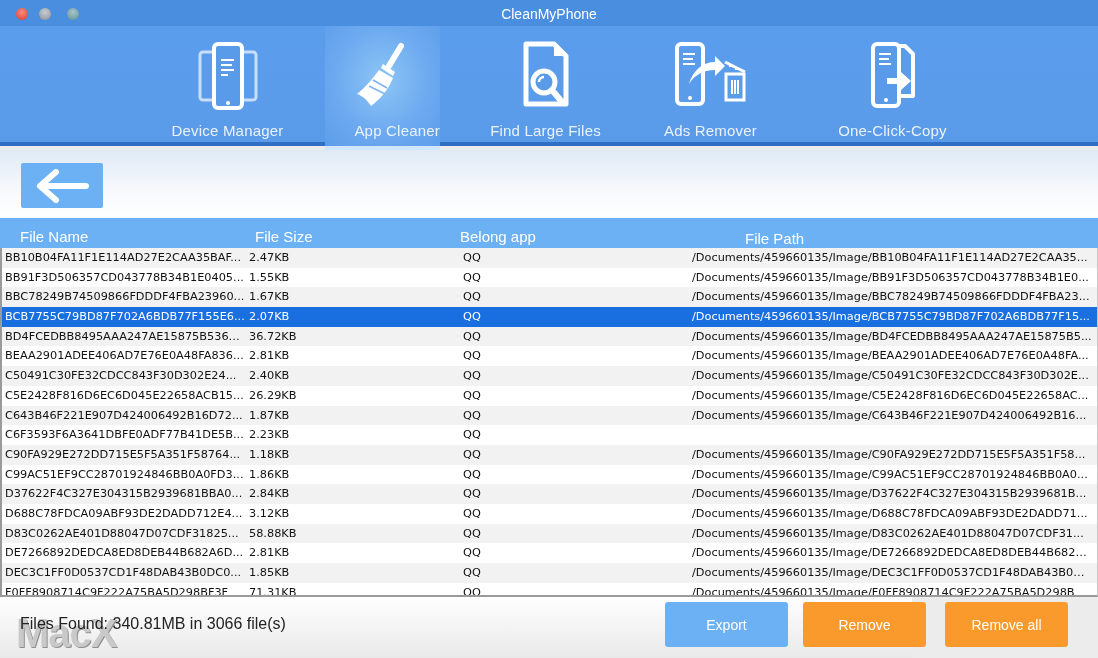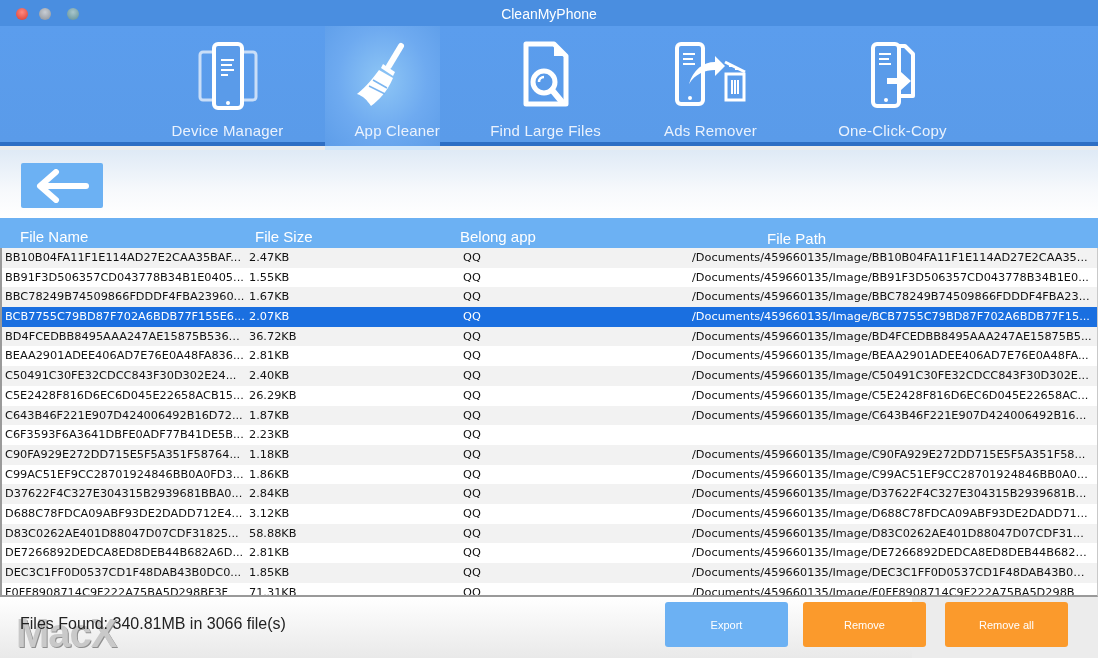--- a/index.html
+++ b/index.html
@@ -74,21 +74,21 @@
     position: absolute; left: 0; top: 597px; width: 912px; height: 61px;
     background: linear-gradient(#ffffff, #e9e9e9);
   }
   .status { position: absolute; left: 20px; top: 18px; font-size: 16px; color: #222; z-index: 2; }
   .watermark {
     position: absolute; left: 16px; top: 14px; font-size: 40px; font-weight: bold; color: #c9c9c9;
     letter-spacing: -1px; text-shadow: 1px 1px 0 #8f8f8f; z-index: 1; font-family: "Liberation Sans", sans-serif;
   }
   .btn {
     position: absolute; top: 5px; width: 123px; height: 45px; border-radius: 3px; border: none;
-    font-family: "Liberation Sans", sans-serif; font-size: 11px; color: #fff; cursor: pointer;
+    font-family: "Liberation Sans", sans-serif; font-size: 14px; color: #fff; cursor: pointer;
   }
   .btn.export { left: 665px; background: #6cb1f3; }
   .btn.remove { left: 803px; background: #fb9a2c; }
   .btn.remove-all { left: 945px; background: #fb9a2c; }
 </style>
 </head>
 <body>
 
 <div class="titlebar">
   <span class="traffic close"></span>
@@ -174,21 +174,21 @@
       <path d="M22 3 L6 17 L22 31" fill="none" stroke="#fff" stroke-width="6" stroke-linecap="round" stroke-linejoin="round"></path>
       <line x1="8" y1="17" x2="52" y2="17" stroke="#fff" stroke-width="6" stroke-linecap="round"></line>
     </svg>
   </div>
 </div>
 
 <div class="table-header">
   <span class="th" style="left:20px;">File Name</span>
   <span class="th" style="left:255px;">File Size</span>
   <span class="th" style="left:460px;">Belong app</span>
-  <span class="th" style="left:767px;top:12px;">File Path</span>
+  <span class="th" style="left:745px;top:12px;">File Path</span>
 </div>
 
 <div class="table-body" id="table-body">
     <div class="row">
       <span class="cell c-name">BB10B04FA11F1E114AD27E2CAA35BAF...</span>
       <span class="cell c-size">2.47KB</span>
       <span class="cell c-app">QQ</span>
       <span class="cell c-path">/Documents/459660135/Image/BB10B04FA11F1E114AD27E2CAA35...</span>
     </div>
     <div class="row">

